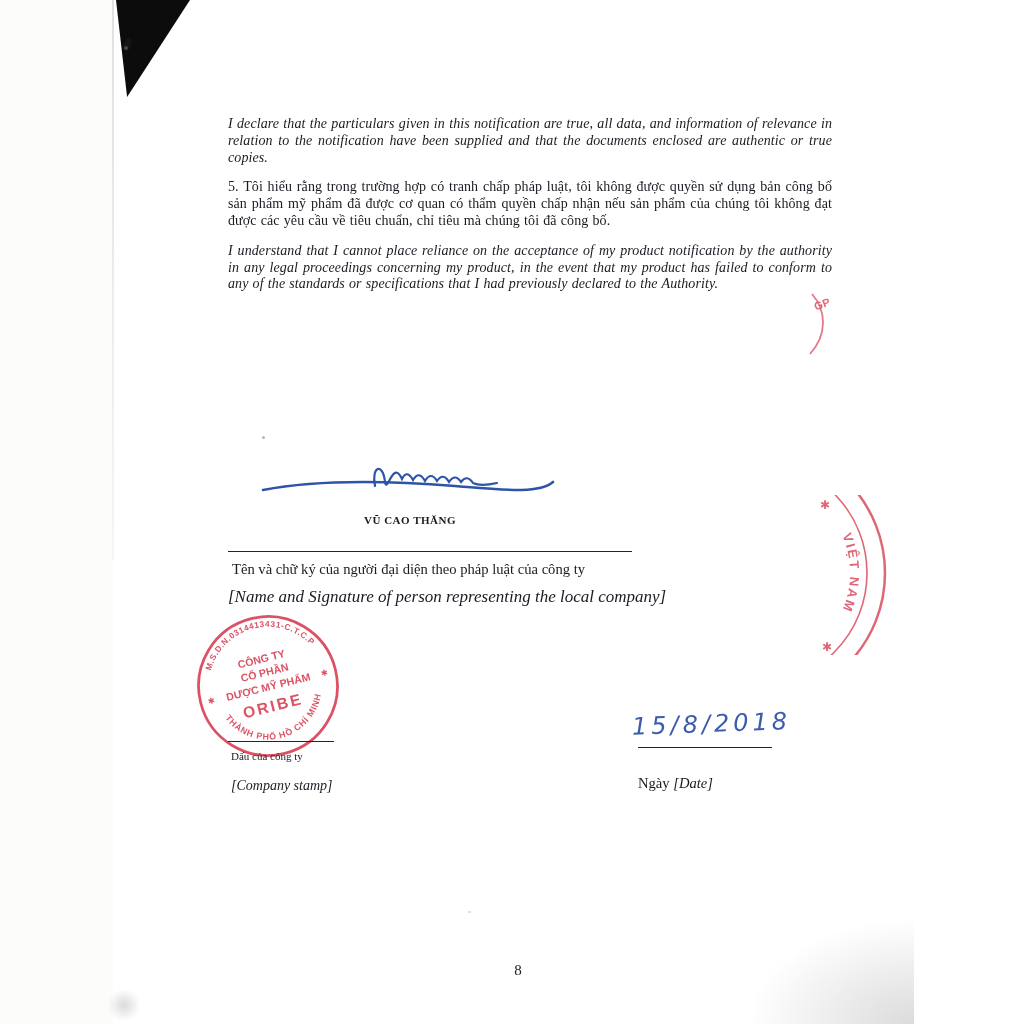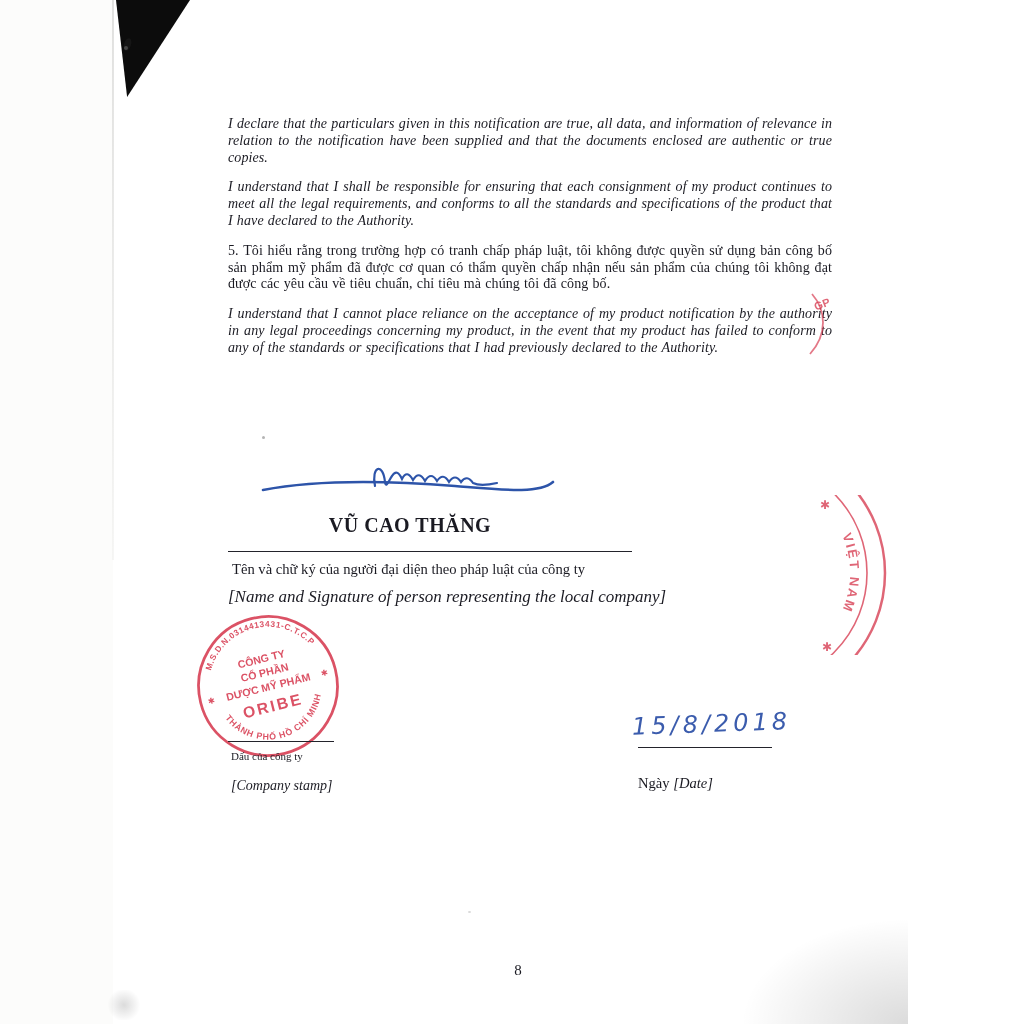--- a/index.html
+++ b/index.html
@@ -1,19 +1,20 @@
 <!DOCTYPE html>
 <html><head>
 <meta charset="utf-8">
 <style>
   html,body { margin:0; padding:0; background:#ffffff; }
   .scan {
     position:relative; width:908px; height:1024px; overflow:hidden;
     background:#ffffff; color:#1a1a22;
     font-family:"Liberation Serif","DejaVu Serif",serif;
+    padding-left:6px;
   }
   
   .left-strip { position:absolute; left:0; top:0; width:113px; height:1024px; background:#fcfcfb; }
   .edge-line { position:absolute; left:112px; top:0; width:2px; height:560px;
                background:linear-gradient(#c9c9c7, #efefed); opacity:.55; }
   .corner-black { position:absolute; left:116px; top:0; width:74px; height:97px;
                   background:#0c0c0c; clip-path:polygon(0 0, 100% 0, 15% 100%); }
   .ink-blot { position:absolute; left:124px; top:38px; width:7px; height:13px;
               background:#161616; border-radius:50%; transform:rotate(18deg); }
   .corner-grey-br { position:absolute; right:0; bottom:0; width:190px; height:120px;
@@ -26,21 +27,21 @@
   .speck.s3 { left:124px; top:46px; width:4px; height:4px; background:rgba(120,120,120,.5); }
 
   
   .doc-text { position:absolute; left:228px; top:116px; width:604px; }
   .para { font-size:14px; line-height:1.2; text-align:justify; margin:0 0 13px;
           letter-spacing:.1px; word-spacing:.5px; }
   .para.en { font-style:italic; }
 
   
   .sig-block { position:absolute; left:240px; top:454px; width:340px; text-align:center; }
-  .sig-name { font-weight:bold; font-size:20px; letter-spacing:.5px; margin-top:4px; }
+  .sig-name { font-weight:bold; font-size:11px; letter-spacing:.5px; margin-top:4px; }
 
   .rep-divider { position:absolute; left:228px; top:551px; width:404px; border-top:1.6px solid #23232b; }
   .rep-vi { position:absolute; left:232px; top:561px; font-size:14.6px; }
   .rep-en { position:absolute; left:228px; top:587px; font-size:17px; font-style:italic; }
 
   
   .stamp-wrap { position:absolute; left:194px; top:612px; width:148px; height:148px;
                 transform:rotate(-14deg); opacity:.9; }
   .stamp-wrap svg { width:100%; height:100%; }
   .stamp-text { font-family:"Liberation Sans","DejaVu Sans",sans-serif; font-weight:bold; }
@@ -76,21 +77,20 @@
   <div class="corner-black"></div>
   <div class="ink-blot"></div>
   <div class="corner-grey-br"></div>
   <div class="corner-grey-bl"></div>
   <div class="speck s1"></div>
   <div class="speck s2"></div>
   <div class="speck s3"></div>
 
   <div class="doc-text">
     <p class="para en">I declare that the particulars given in this notification are true, all data, and information of relevance in relation to the notification have been supplied and that the documents enclosed are authentic or true copies.</p>
-    <p class="para en">I understand that I shall be responsible for ensuring that each consignment of my product continues to meet all the legal requirements, and conforms to all the standards and specifications of the product that I have declared to the Authority.</p>
     <p class="para vi">5.  Tôi hiểu rằng trong trường hợp có tranh chấp pháp luật, tôi không được quyền sử dụng bản công bố sản phẩm mỹ phẩm đã được cơ quan có thẩm quyền chấp nhận nếu sản phẩm của chúng tôi không đạt được các yêu cầu về tiêu chuẩn, chỉ tiêu mà chúng tôi đã công bố.</p>
     <p class="para en">I understand that I cannot place reliance on the acceptance of my product notification   by the authority in any legal proceedings concerning my product, in the event that my product has failed to conform to any of the standards or specifications that I had previously declared to the Authority.</p>
   </div>
 
   <div class="sig-block">
     <svg width="310" height="52" viewBox="0 0 310 52">
       <path d="M 8,36 C 70,24 150,28 200,32 S 284,40 298,28" fill="none" stroke="#2d54a9" stroke-width="2.6" stroke-linecap="round"></path>
       <path d="M 120,32 C 116,12 128,8 130,28 C 131,35 134,26 137,22
                Q 142,14 147,25 Q 152,15 158,26 Q 164,16 170,27 Q 176,17 182,27
                Q 188,18 194,28 Q 200,19 206,28 Q 212,20 218,29 C 224,32 233,31 242,29" fill="none" stroke="#2d54a9" stroke-width="2.2" stroke-linecap="round"></path>

